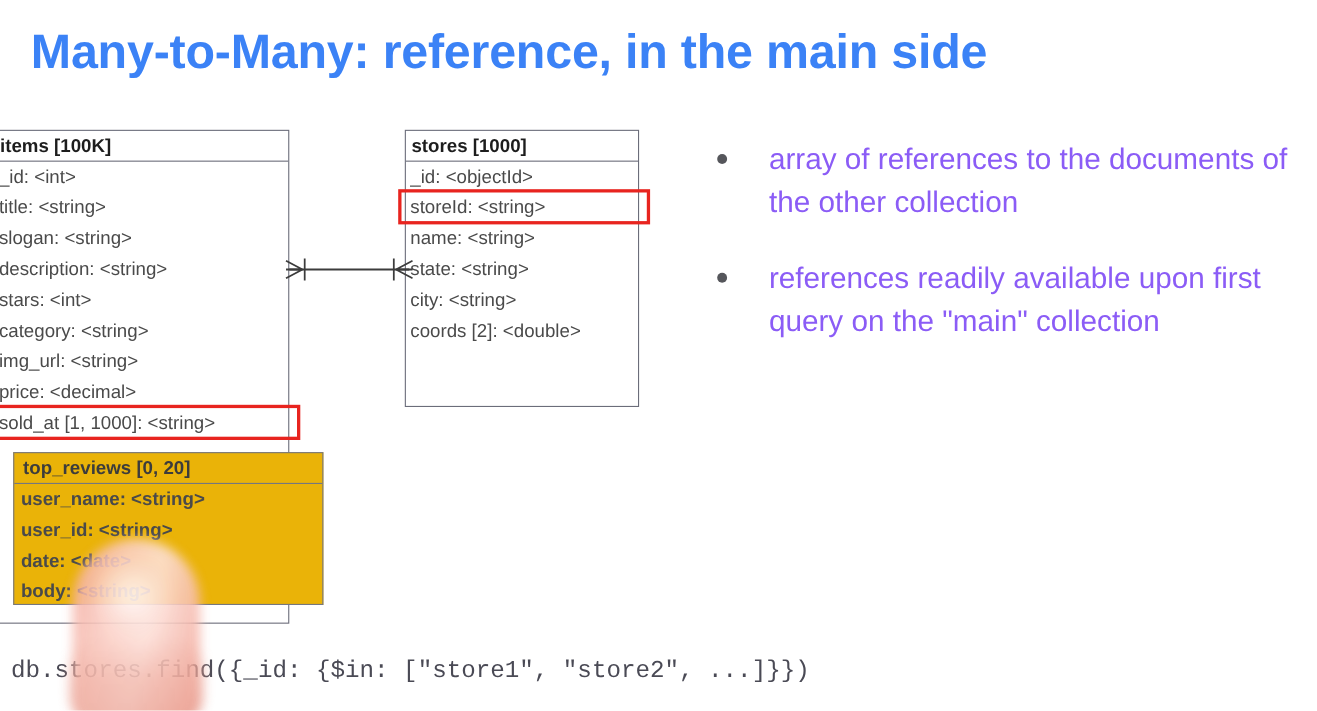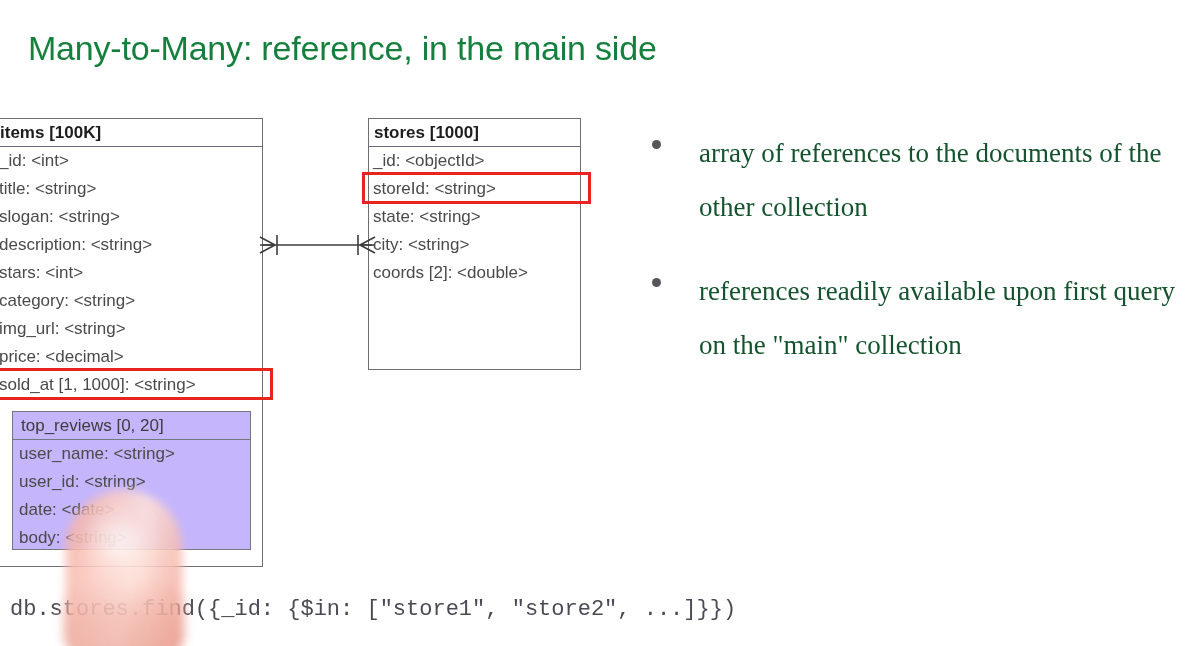--- a/index.html
+++ b/index.html
@@ -14,24 +14,24 @@
     overflow: hidden;
     font-family: "Liberation Sans", sans-serif;
     color: #3c3c3c;
   }
 
   
   #slide-title {
     position: absolute;
     left: 28px;
     top: 18px;
-    font-size: 34px;
+    font-size: 44px;
     line-height: 60px;
-    font-weight: 400;
-    color: #15803d;
+    font-weight: 700;
+    color: #3b82f6;
     letter-spacing: -0.2px;
     white-space: nowrap;
   }
 
   
   #er-diagram {
     position: absolute;
     left: 0;
     top: 0;
     width: 640px;
@@ -81,25 +81,26 @@
     height: 449px;
   }
   #entity-items .entity-header { padding-left: 5px; }
   #entity-items .field-row { padding-left: 4px; }
 
   
   #entity-top-reviews {
     position: absolute;
     left: 17px;
     top: 292px;
-    width: 239px;
+    width: 282px;
     height: 139px;
     box-sizing: border-box;
-    background: #c4b5fd;
+    background: #eab308;
     border: 1.4px solid #75777f;
+    font-weight: bold;
   }
   #entity-top-reviews .sub-header {
     box-sizing: border-box;
     height: 28px;
     line-height: 27px;
     font-size: 17px;
     padding-left: 8px;
     border-bottom: 1.4px solid #75777f;
     color: #3c3c3c;
     white-space: nowrap;
@@ -160,23 +161,22 @@
     flex: 0 0 auto;
     width: 9px;
     height: 9px;
     border-radius: 50%;
     background: #55565b;
     margin-top: 14px;
     margin-right: 38px;
   }
   .bullet-text {
     font-size: 27px;
-    line-height: 54px;
-    color: #14532d;
-    font-family: Liberation Serif, serif;
+    line-height: 39px;
+    color: #8b5cf6;
   }
 
   
   #code-line {
     position: absolute;
     left: 10px;
     top: 594px;
     font-family: "Liberation Mono", "DejaVu Sans Mono", monospace;
     font-size: 22px;
     line-height: 32px;
@@ -255,20 +255,21 @@
         <div class="field-row">body: &lt;string&gt;</div>
       </div>
     </div>
   </div>
 
   <div class="entity-box" id="entity-stores">
     <div class="entity-header">stores [1000]</div>
     <div class="entity-fields">
       <div class="field-row">_id: &lt;objectId&gt;</div>
       <div class="field-row">storeId: &lt;string&gt;</div>
+      <div class="field-row">name: &lt;string&gt;</div>
       <div class="field-row">state: &lt;string&gt;</div>
       <div class="field-row">city: &lt;string&gt;</div>
       <div class="field-row">coords [2]: &lt;double&gt;</div>
     </div>
   </div>
 
   <svg id="relationship-connector" viewBox="0 0 125 40" width="125" height="40">
     <line x1="8" y1="20" x2="117" y2="20" stroke="#3c3c3c" stroke-width="1.6"></line>
 
     <path d="M 20 20 L 5 12 M 20 20 L 5 28 M 20 20 L 5 20" stroke="#3c3c3c" stroke-width="1.6" fill="none"></path>

